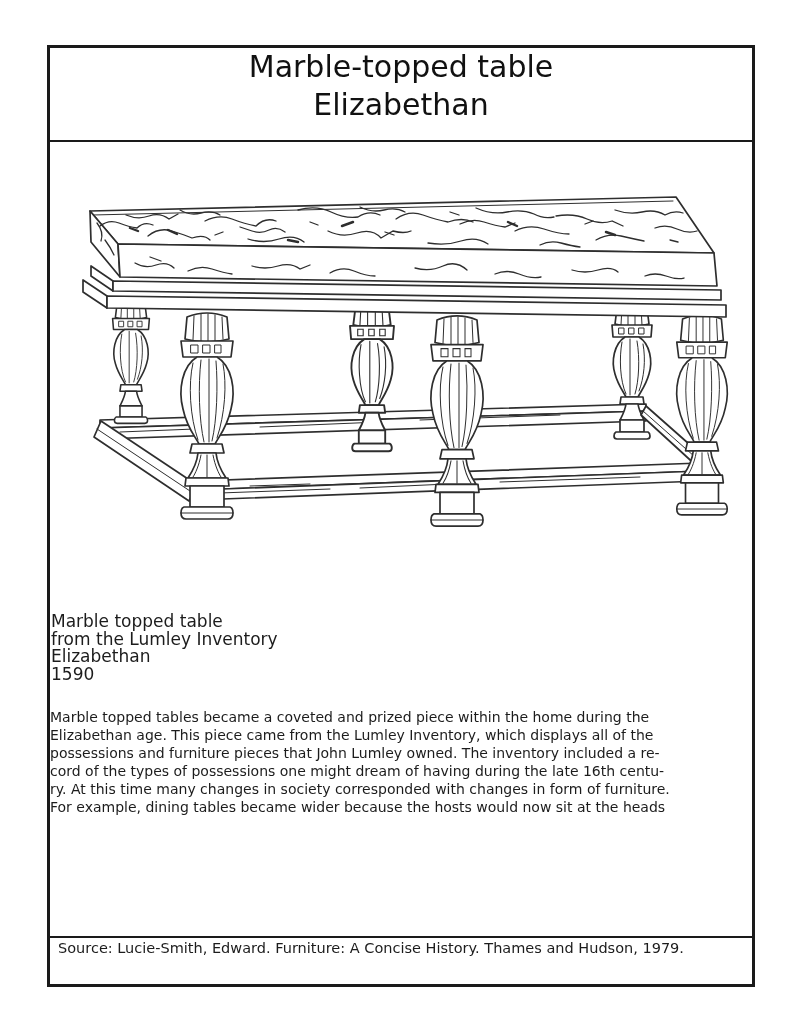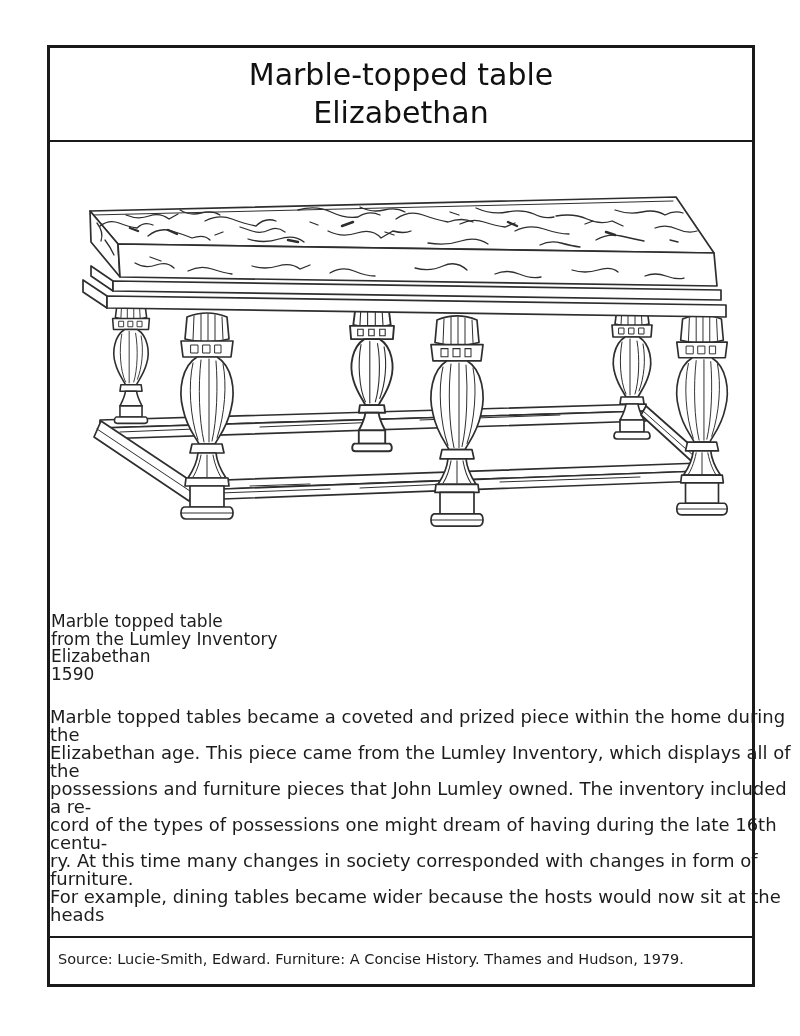--- a/index.html
+++ b/index.html
@@ -14,39 +14,39 @@
     font-family:"DejaVu Sans","Liberation Sans",sans-serif;color:var(--text);
     overflow:hidden;
   }
   .frame{
     position:absolute;left:47px;top:45px;width:708px;height:942px;
     border:3px solid var(--border);box-sizing:border-box;
   }
   .titlebox{
     position:absolute;left:0;top:0;width:100%;height:94px;
     border-bottom:2px solid var(--border);box-sizing:border-box;
-    display:flex;align-items:center;justify-content:center;
+    display:flex;align-items:flex-start;justify-content:center;
   }
   .title{
     font-size:30px;line-height:38px;text-align:center;white-space:pre-line;
     color:#111;
   }
   .sourcebox{
     position:absolute;left:0;bottom:0;width:100%;height:48px;
     border-top:2px solid var(--border);box-sizing:border-box;
-    padding:12px 4px 0 8px;
+    padding:1px 4px 0 8px;
   }
   .source{font-size:14.5px;line-height:19px;}
   .caption{
     position:absolute;left:51px;top:613px;width:620px;
     font-size:17px;line-height:17.5px;white-space:pre-line;
   }
   .para{
     position:absolute;left:50px;top:708px;width:745px;
-    font-size:18px;line-height:18px;white-space:pre-line;
+    font-size:14px;line-height:18px;white-space:pre-line;
   }
   .illu{position:absolute;left:0;top:0;pointer-events:none;}
   
   .shape{stroke:var(--ink);stroke-width:1.7;fill:var(--bg);stroke-linejoin:round;}
   .thin{stroke:var(--ink);stroke-width:1;fill:none;stroke-linecap:round;}
   .vein{stroke:var(--ink);stroke-width:1.3;fill:none;stroke-linecap:round;}
   .vein2{stroke:var(--ink);stroke-width:2.4;fill:none;stroke-linecap:round;}
 </style>
 </head>
 <body>

